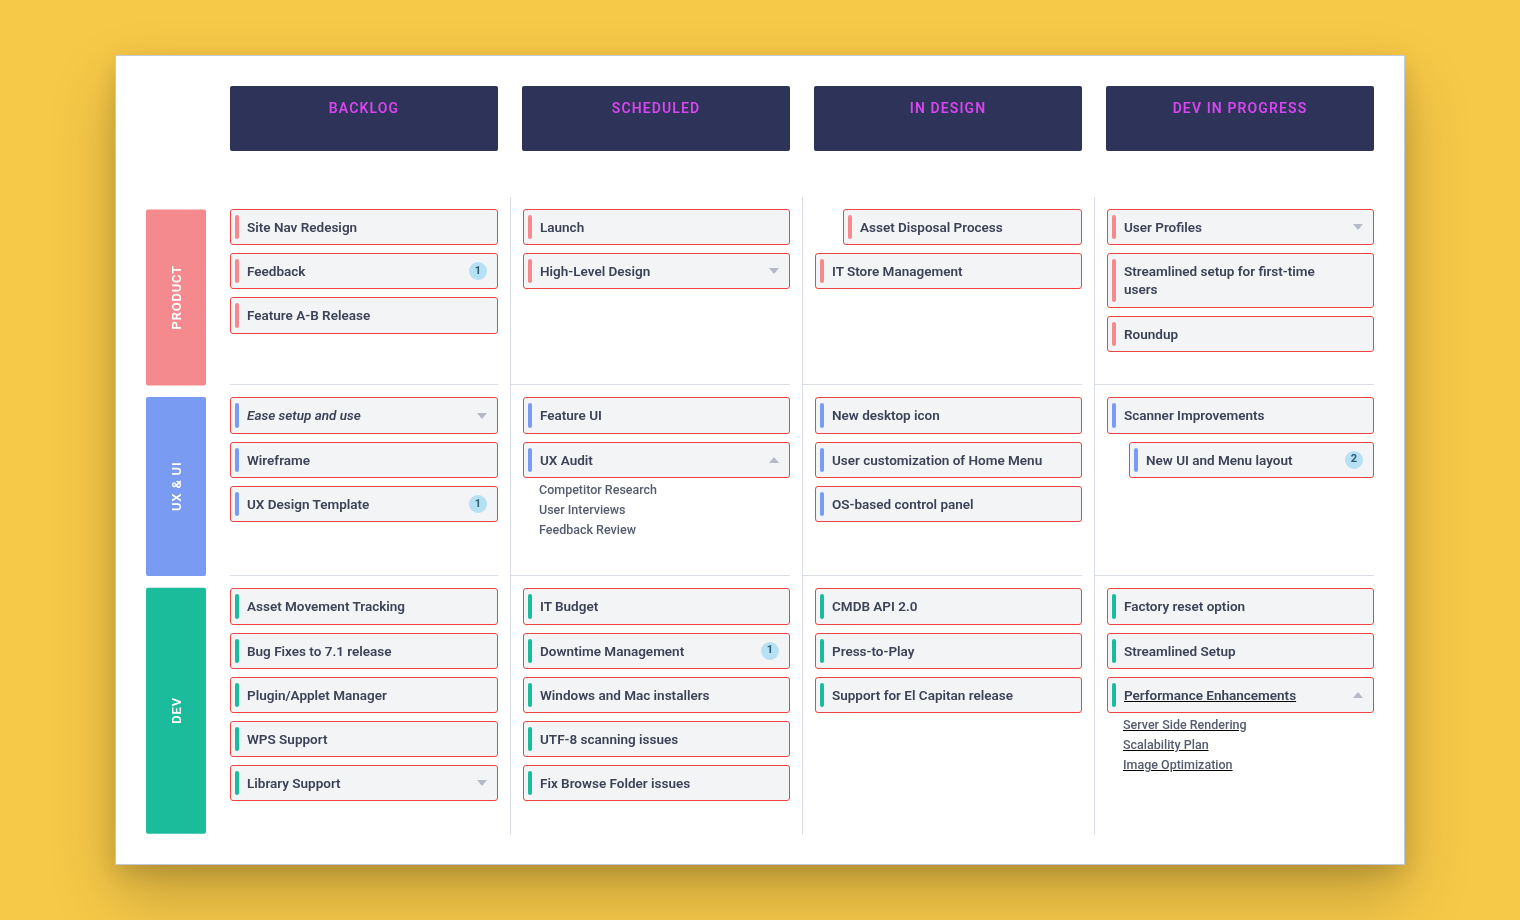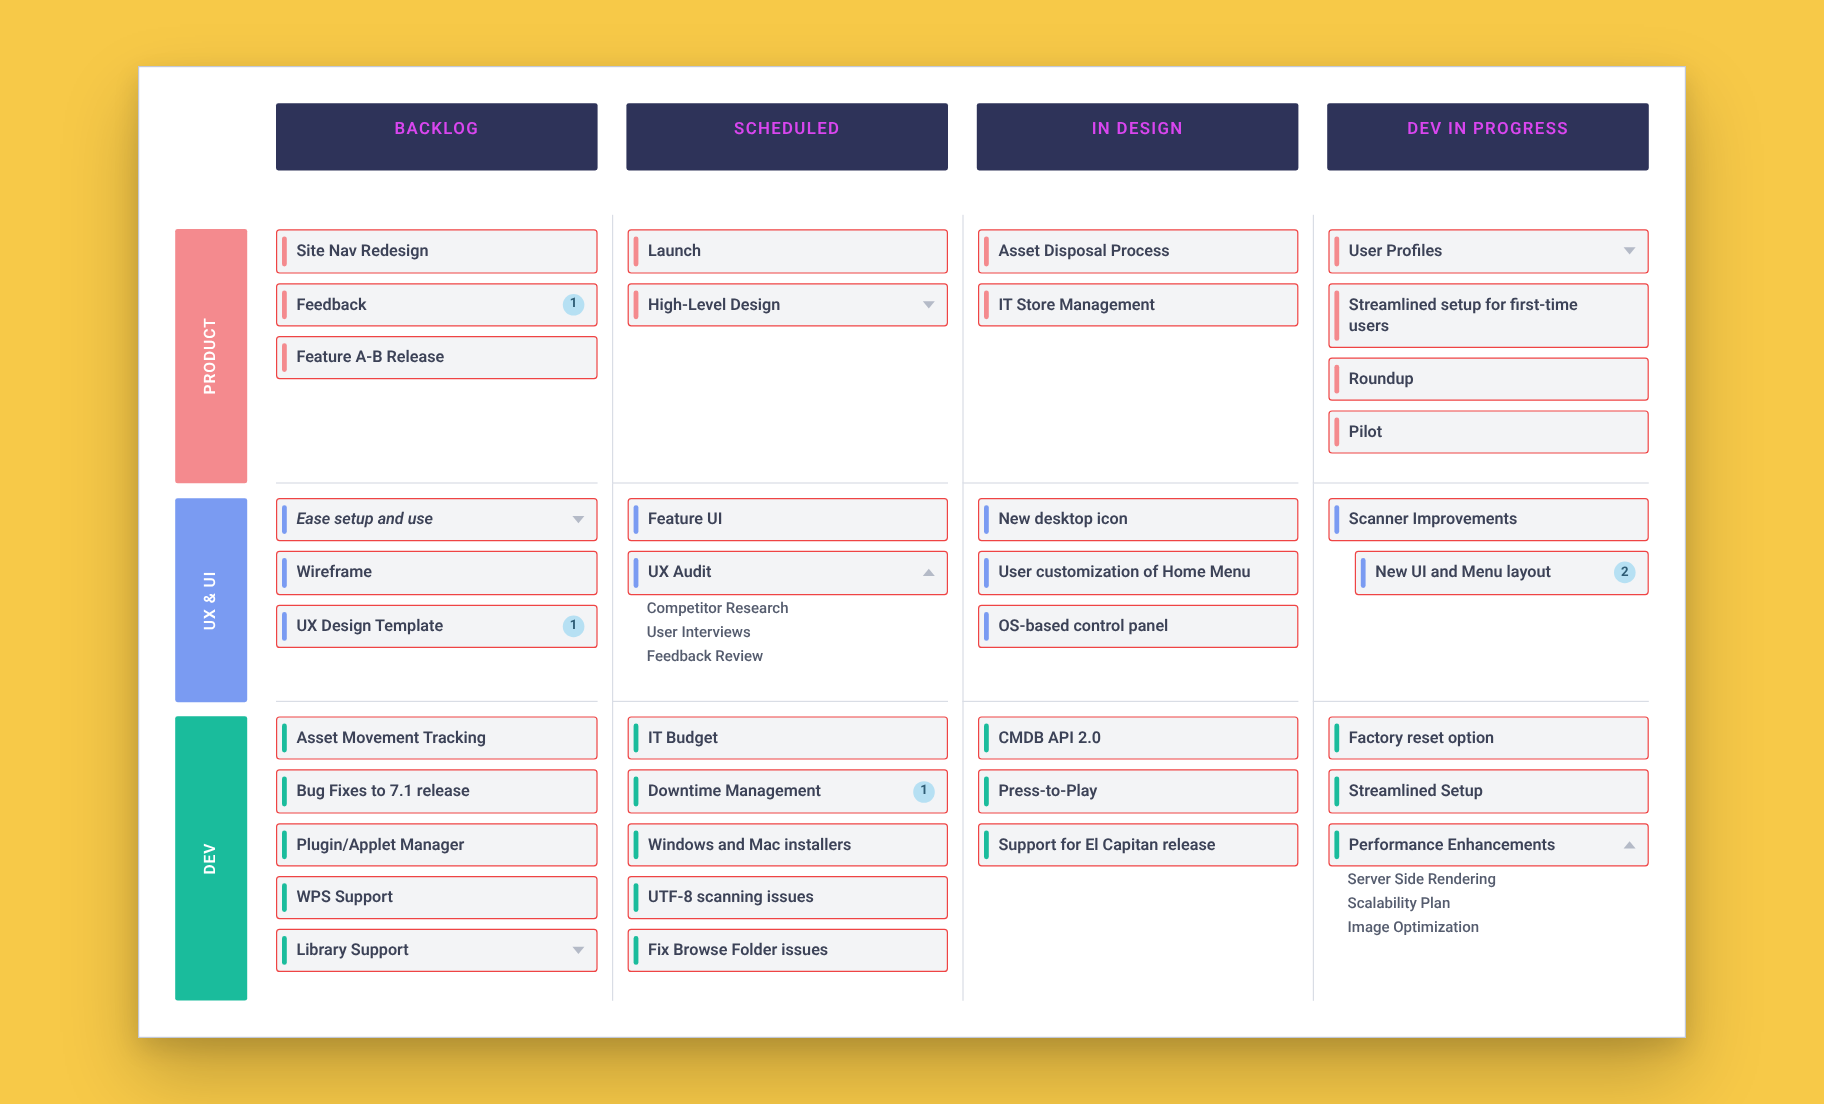--- a/index.html
+++ b/index.html
@@ -186,21 +186,21 @@
         </div>
         <div style="display: flex; flex-direction: column;">
           <div class="card">
             <span class="stripe stripe-product"></span>
             <span>High-Level Design</span>
             <span class="caret down"></span>
           </div>
         </div>
       </div>
       <div class="cell border-left border-bottom">
-        <div style="display: flex; flex-direction: column;">
+        <div style="display: flex; flex-direction: column; margin-left: 28px;">
           <div class="card">
             <span class="stripe stripe-product"></span>
             <span>Asset Disposal Process</span>
           </div>
         </div>
         <div style="display: flex; flex-direction: column;">
           <div class="card">
             <span class="stripe stripe-product"></span>
             <span>IT Store Management</span>
           </div>
@@ -217,26 +217,20 @@
         <div style="display: flex; flex-direction: column;">
           <div class="card">
             <span class="stripe stripe-product"></span>
             <span>Streamlined setup for first-time users</span>
           </div>
         </div>
         <div style="display: flex; flex-direction: column;">
           <div class="card">
             <span class="stripe stripe-product"></span>
             <span>Roundup</span>
-          </div>
-        </div>
-        <div style="display: flex; flex-direction: column;">
-          <div class="card">
-            <span class="stripe stripe-product"></span>
-            <span>Pilot</span>
           </div>
         </div>
       </div>
       <div class="lane-label lane-ux">UX &amp; UI</div>
       <div class="cell border-bottom">
         <div style="display: flex; flex-direction: column; font-style: italic;">
           <div class="card">
             <span class="stripe stripe-ux"></span>
             <span>Ease setup and use</span>
             <span class="caret down"></span>
@@ -404,21 +398,21 @@
             <span class="stripe stripe-dev"></span>
             <span>Factory reset option</span>
           </div>
         </div>
         <div style="display: flex; flex-direction: column;">
           <div class="card">
             <span class="stripe stripe-dev"></span>
             <span>Streamlined Setup</span>
           </div>
         </div>
-        <div style="display: flex; flex-direction: column;">
+        <div style="display: flex; flex-direction: column; text-decoration: underline;">
           <div class="card">
             <span class="stripe stripe-dev"></span>
             <span>Performance Enhancements</span>
             <span class="caret up"></span>
           </div>
           <div class="subtasks">
             <div class="subtask">Server Side Rendering</div>
             <div class="subtask">Scalability Plan</div>
             <div class="subtask">Image Optimization</div>
           </div>

